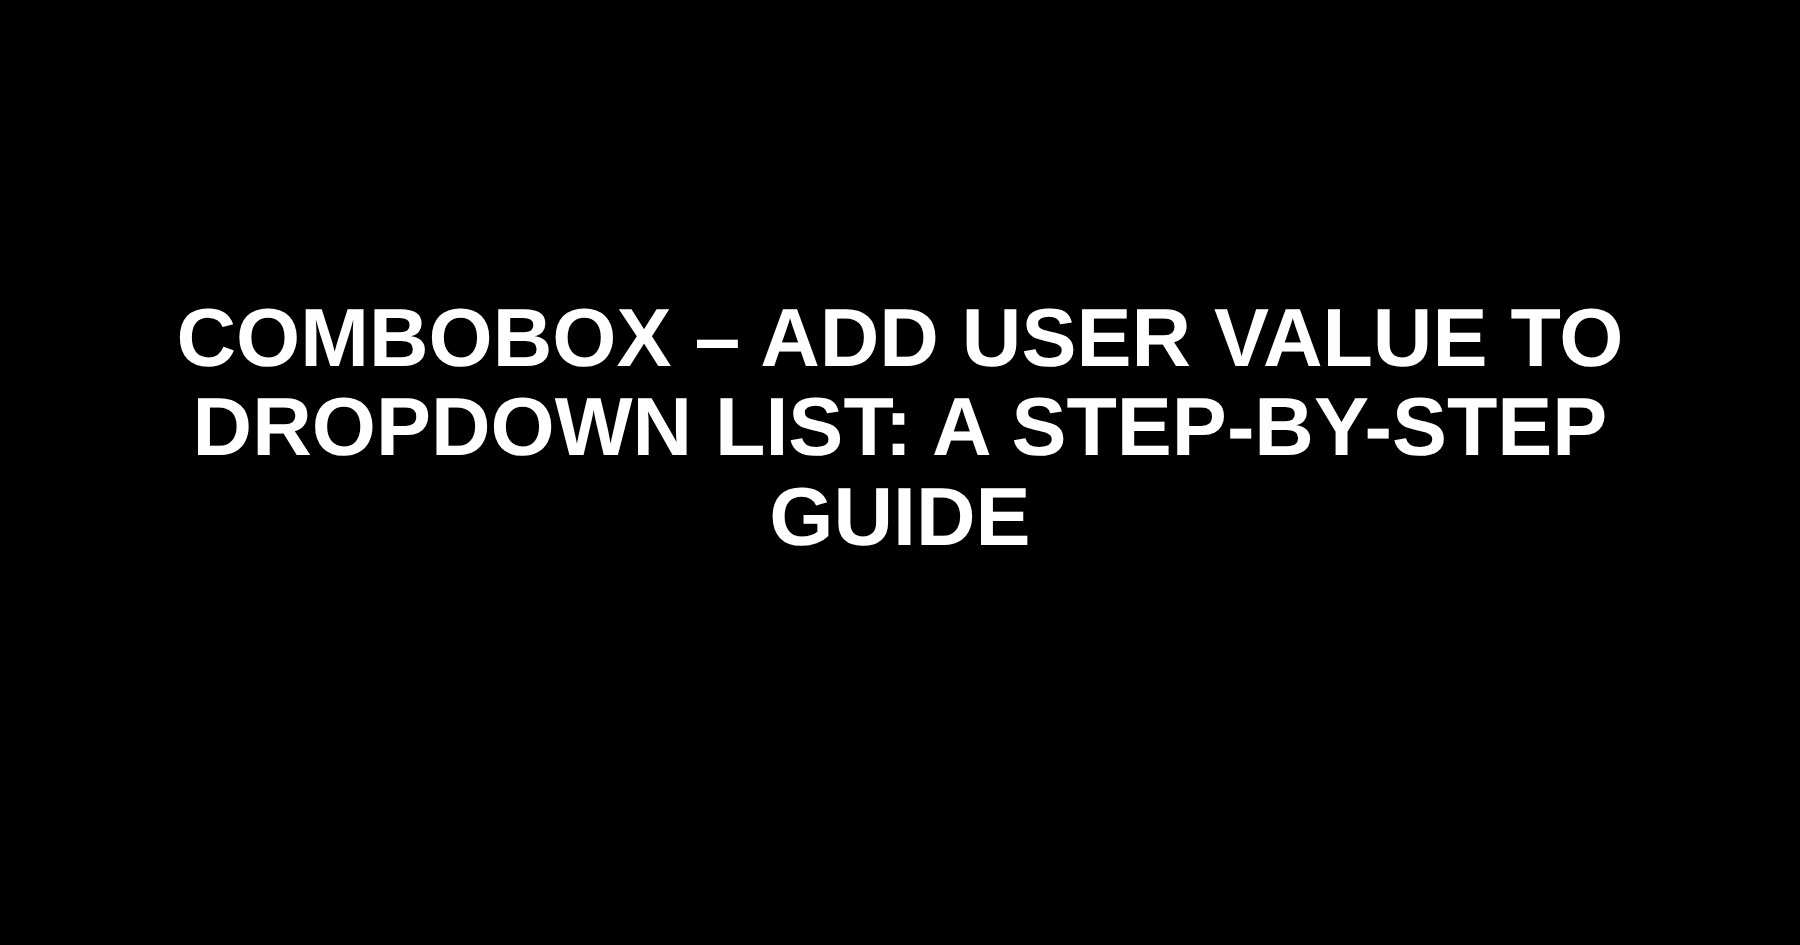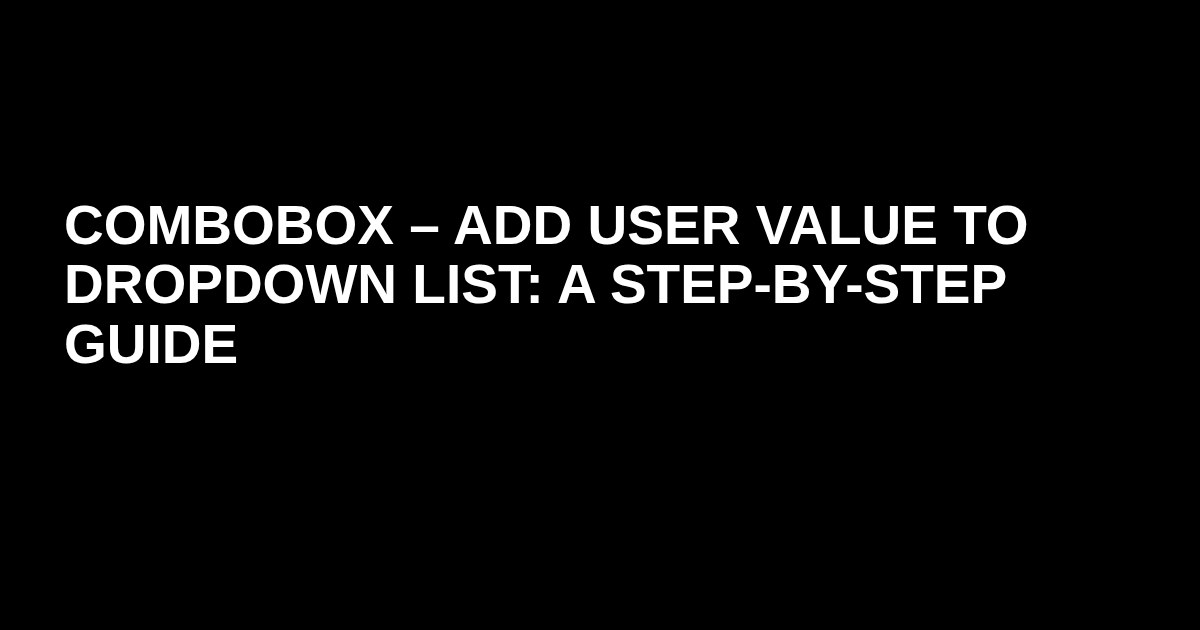--- a/index.html
+++ b/index.html
@@ -12,21 +12,21 @@
       height: 630px;
       background-color: #000000;
       display: flex;
       align-items: center;
       justify-content: center;
       overflow: hidden;
     }
     .title-container {
       width: 100%;
       padding: 0 64px;
-      text-align: left;
+      text-align: center;
       margin-top: -60px;
     }
     .title {
       font-family: 'Arial Black', 'Helvetica Neue', Impact, sans-serif;
       font-weight: 900;
       font-size: 55px;
       line-height: 1.08;
       letter-spacing: 0px;
       color: #ffffff;
       text-transform: uppercase;

